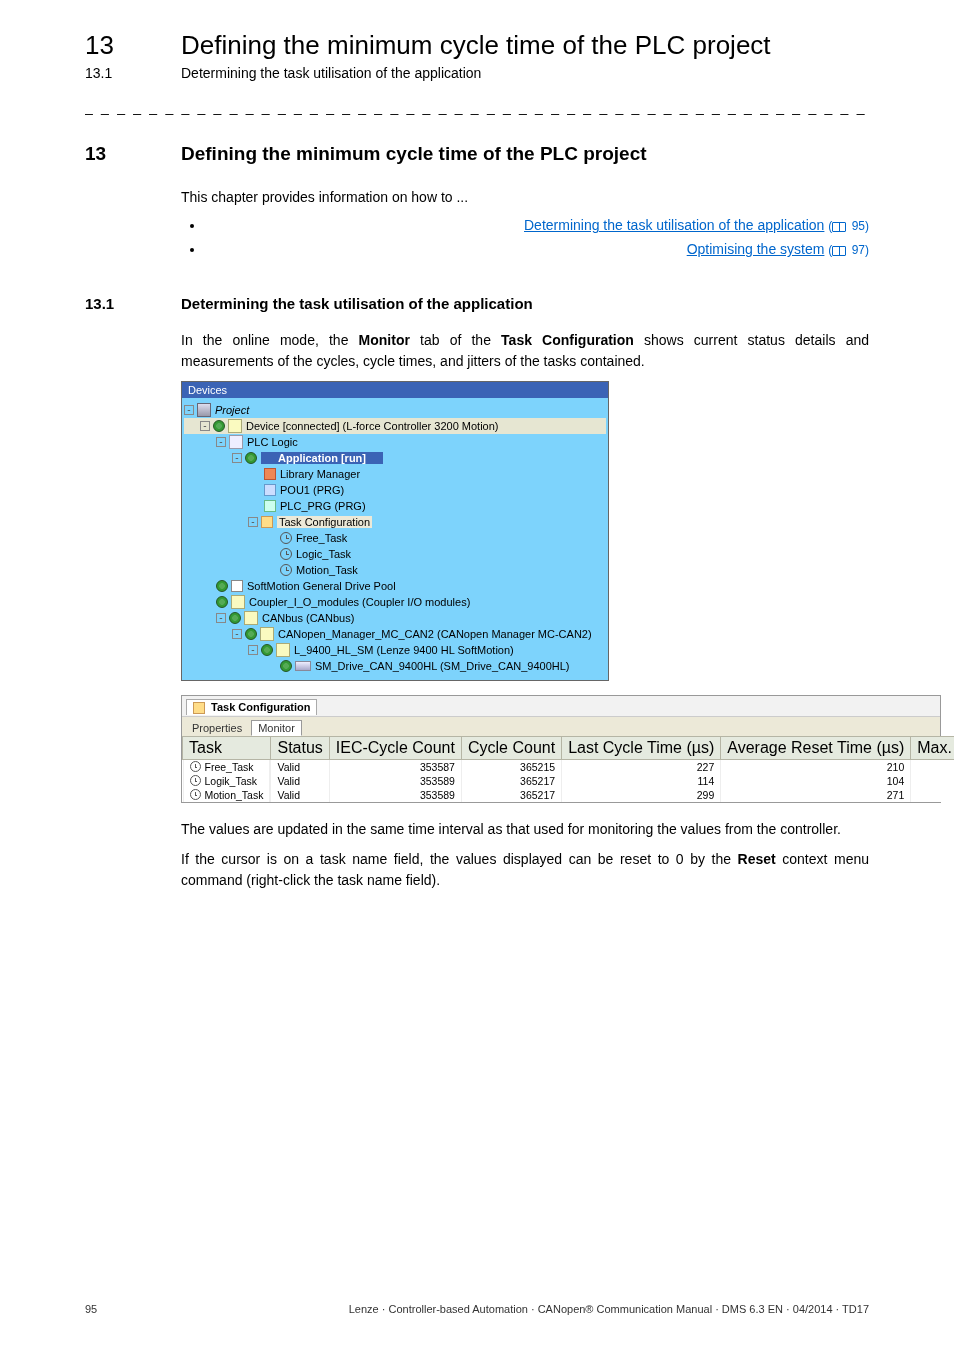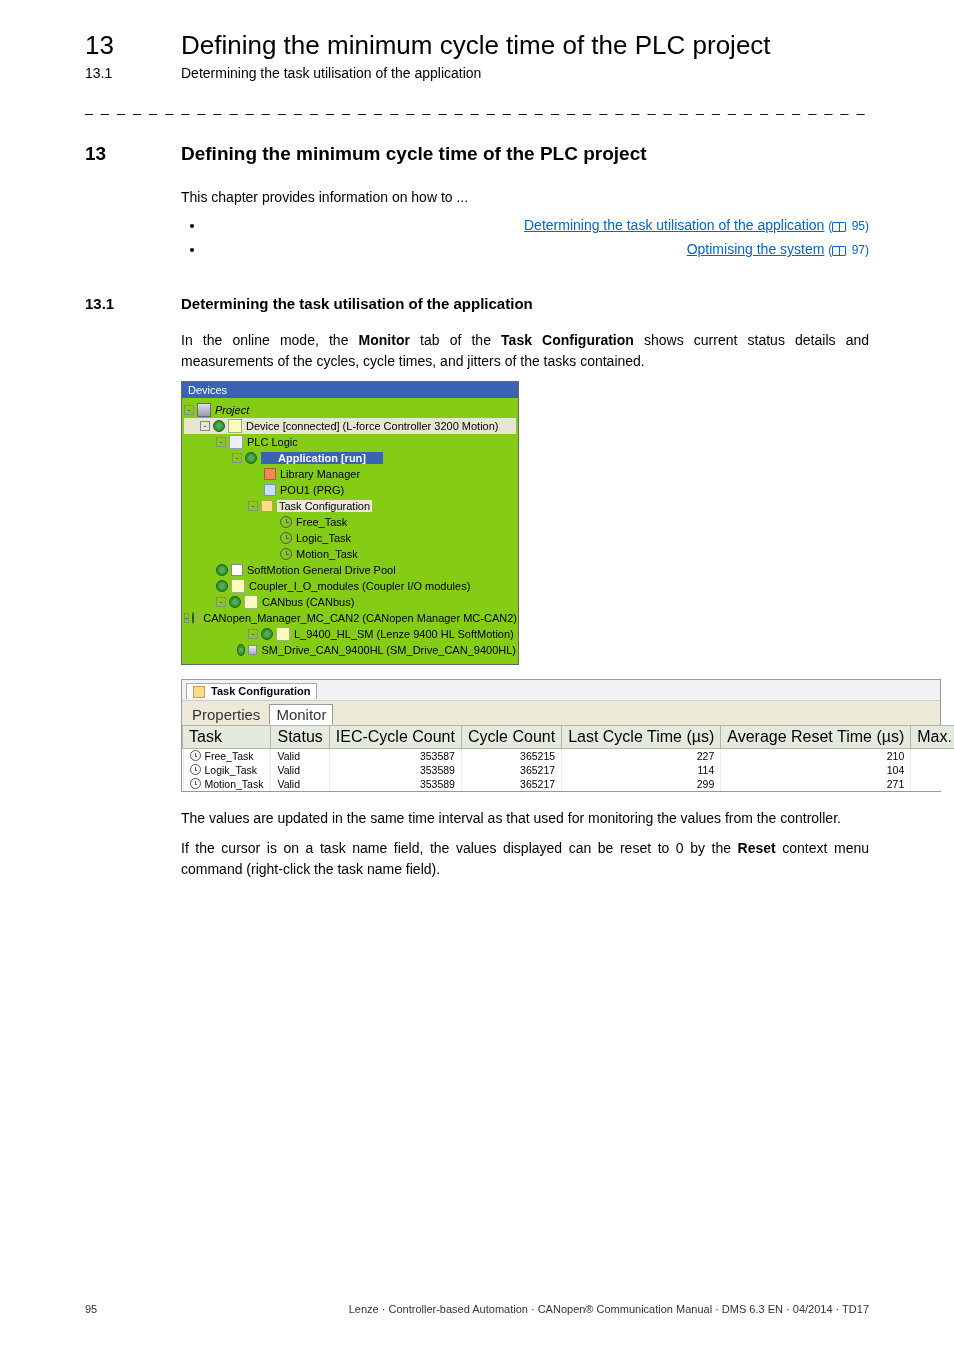--- a/index.html
+++ b/index.html
@@ -28,21 +28,21 @@
   .bullets li { font-size: 14px; margin-bottom: 8px; list-style: disc outside; }
   .link { color: #0066cc; text-decoration: underline; cursor: pointer; }
   .pageref { font-size: 12px; color: #0066cc; }
   .pageref .book { display: inline-block; width: 14px; height: 10px; border: 1px solid #0066cc; border-radius: 1px; vertical-align: middle; margin-right: 2px; position: relative; }
   .pageref .book::after { content: ""; position:absolute; left:50%; top:0; bottom:0; border-left:1px solid #0066cc; }
   .sub-section-row { display: flex; margin: 38px 0 18px 0; }
   .sub-section-num { width: 96px; font-size: 15px; font-weight: 700; }
   .sub-section-title { font-size: 15px; font-weight: 700; }
 
   
-  .panel { margin-left: 96px; width: 338px; border: 1px solid #666; font-family: Tahoma, Arial, sans-serif; font-size: 11px; background:#84cc16; margin-bottom: 14px; }
+  .panel { margin-left: 96px; width: 428px; border: 1px solid #666; font-family: Tahoma, Arial, sans-serif; font-size: 11px; background:#7dd3fc; margin-bottom: 14px; }
   .panel-title { background: #3b63b5; color: #fff; padding: 2px 6px; font-size: 11px; }
   .tree { padding: 4px 2px 6px 2px; }
   .tree-row { display: flex; align-items: center; white-space: nowrap; height: 16px; }
   .tree-row.sel { background:#e6e6d2; }
   .tree-row.selapp .app-label { background:#3b63b5; color:#fff; padding: 0 17px; }
   .ind { display:inline-block; width: 16px; height: 16px; }
   .toggle { display:inline-block; width:10px; height:10px; border:1px solid #888; line-height:8px; font-size:10px; text-align:center; margin-right:3px; color:#555; }
   .icon { display:inline-block; width:14px; height:14px; margin-right:3px; vertical-align:middle; }
   .icon.proj { background:linear-gradient(#dde,#99a); border:1px solid #667; }
   .icon.dev { background:#fafac0; border:1px solid #aa7; }
@@ -59,21 +59,21 @@
   .icon.drv { width:16px; height:10px; background:linear-gradient(#eef,#aac); border:1px solid #889; }
   .text { margin-left: 1px; }
   .italic { font-style: italic; }
   .bold { font-weight: 700; }
 
   
   .tcpanel { margin-left: 96px; width: 760px; font-family: Tahoma, Arial, sans-serif; font-size: 11px; border:1px solid #999; margin-bottom: 16px; }
   .tcpanel .titlebar { padding: 2px 4px; background:#f2f2f2; }
   .tcpanel .titlebar .tab { display:inline-block; background:#fff; border:1px solid #aaa; border-bottom:none; padding: 1px 6px; font-size:11px; position:relative; top:1px;}
   .tcpanel .tabrow { background:#ece9d8; border-top:1px solid #ccc; padding: 3px 4px 0 4px; }
-  .tcpanel .tabrow .t { display:inline-block; padding: 1px 6px; font-size:15px; color:#333; }
+  .tcpanel .tabrow .t { display:inline-block; padding: 1px 6px; font-size:11px; color:#333; }
   .tcpanel .tabrow .t.active { background:#fff; border:1px solid #999; border-bottom-color:#fff; }
   .tcpanel table { width:100%; border-collapse: collapse; background:#fff; }
   .tcpanel th { background:#e5eadf; font-weight:400; text-align:left; font-size:16px; padding: 2px 6px; border:1px solid #b5b5a5; white-space:nowrap; }
   .tcpanel th.r, .tcpanel td.r { text-align:right; }
   .tcpanel td { font-size:10.5px; padding: 1px 6px; border-left:1px solid #eee; border-right:1px solid #eee; white-space:nowrap; }
   .tcpanel tr.bodyrow td:first-child { display:flex; align-items:center; gap:2px; }
   .taskicon { display:inline-block; width:11px; height:11px; border-radius:50%; border:1px solid #555; position:relative; margin-right:2px;}
   .taskicon::before{content:"";position:absolute;left:45%;top:18%;width:1px;height:35%;background:#555;}
   .taskicon::after{content:"";position:absolute;left:45%;top:50%;width:30%;height:1px;background:#555;}
 
@@ -156,20 +156,29 @@
         <span class="text">Library Manager</span>
       </div>
     <div class="tree-row">
         <span class="ind"></span>
         <span class="ind"></span>
         <span class="ind"></span>
         <span class="ind"></span>
         <span class="ind"></span>
         <span class="icon pou"></span>
         <span class="text">POU1 (PRG)</span>
+      </div>
+    <div class="tree-row">
+        <span class="ind"></span>
+        <span class="ind"></span>
+        <span class="ind"></span>
+        <span class="ind"></span>
+        <span class="ind"></span>
+        <span class="icon prg"></span>
+        <span class="text">PLC_PRG (PRG)</span>
       </div>
     <div class="tree-row">
         <span class="ind"></span>
         <span class="ind"></span>
         <span class="ind"></span>
         <span class="ind"></span>
         <span class="toggle">-</span>
         <span class="icon taskc"></span>
         <span class="text" style="background:#ece9d8;padding:0 2px;">Task Configuration</span>
       </div>

